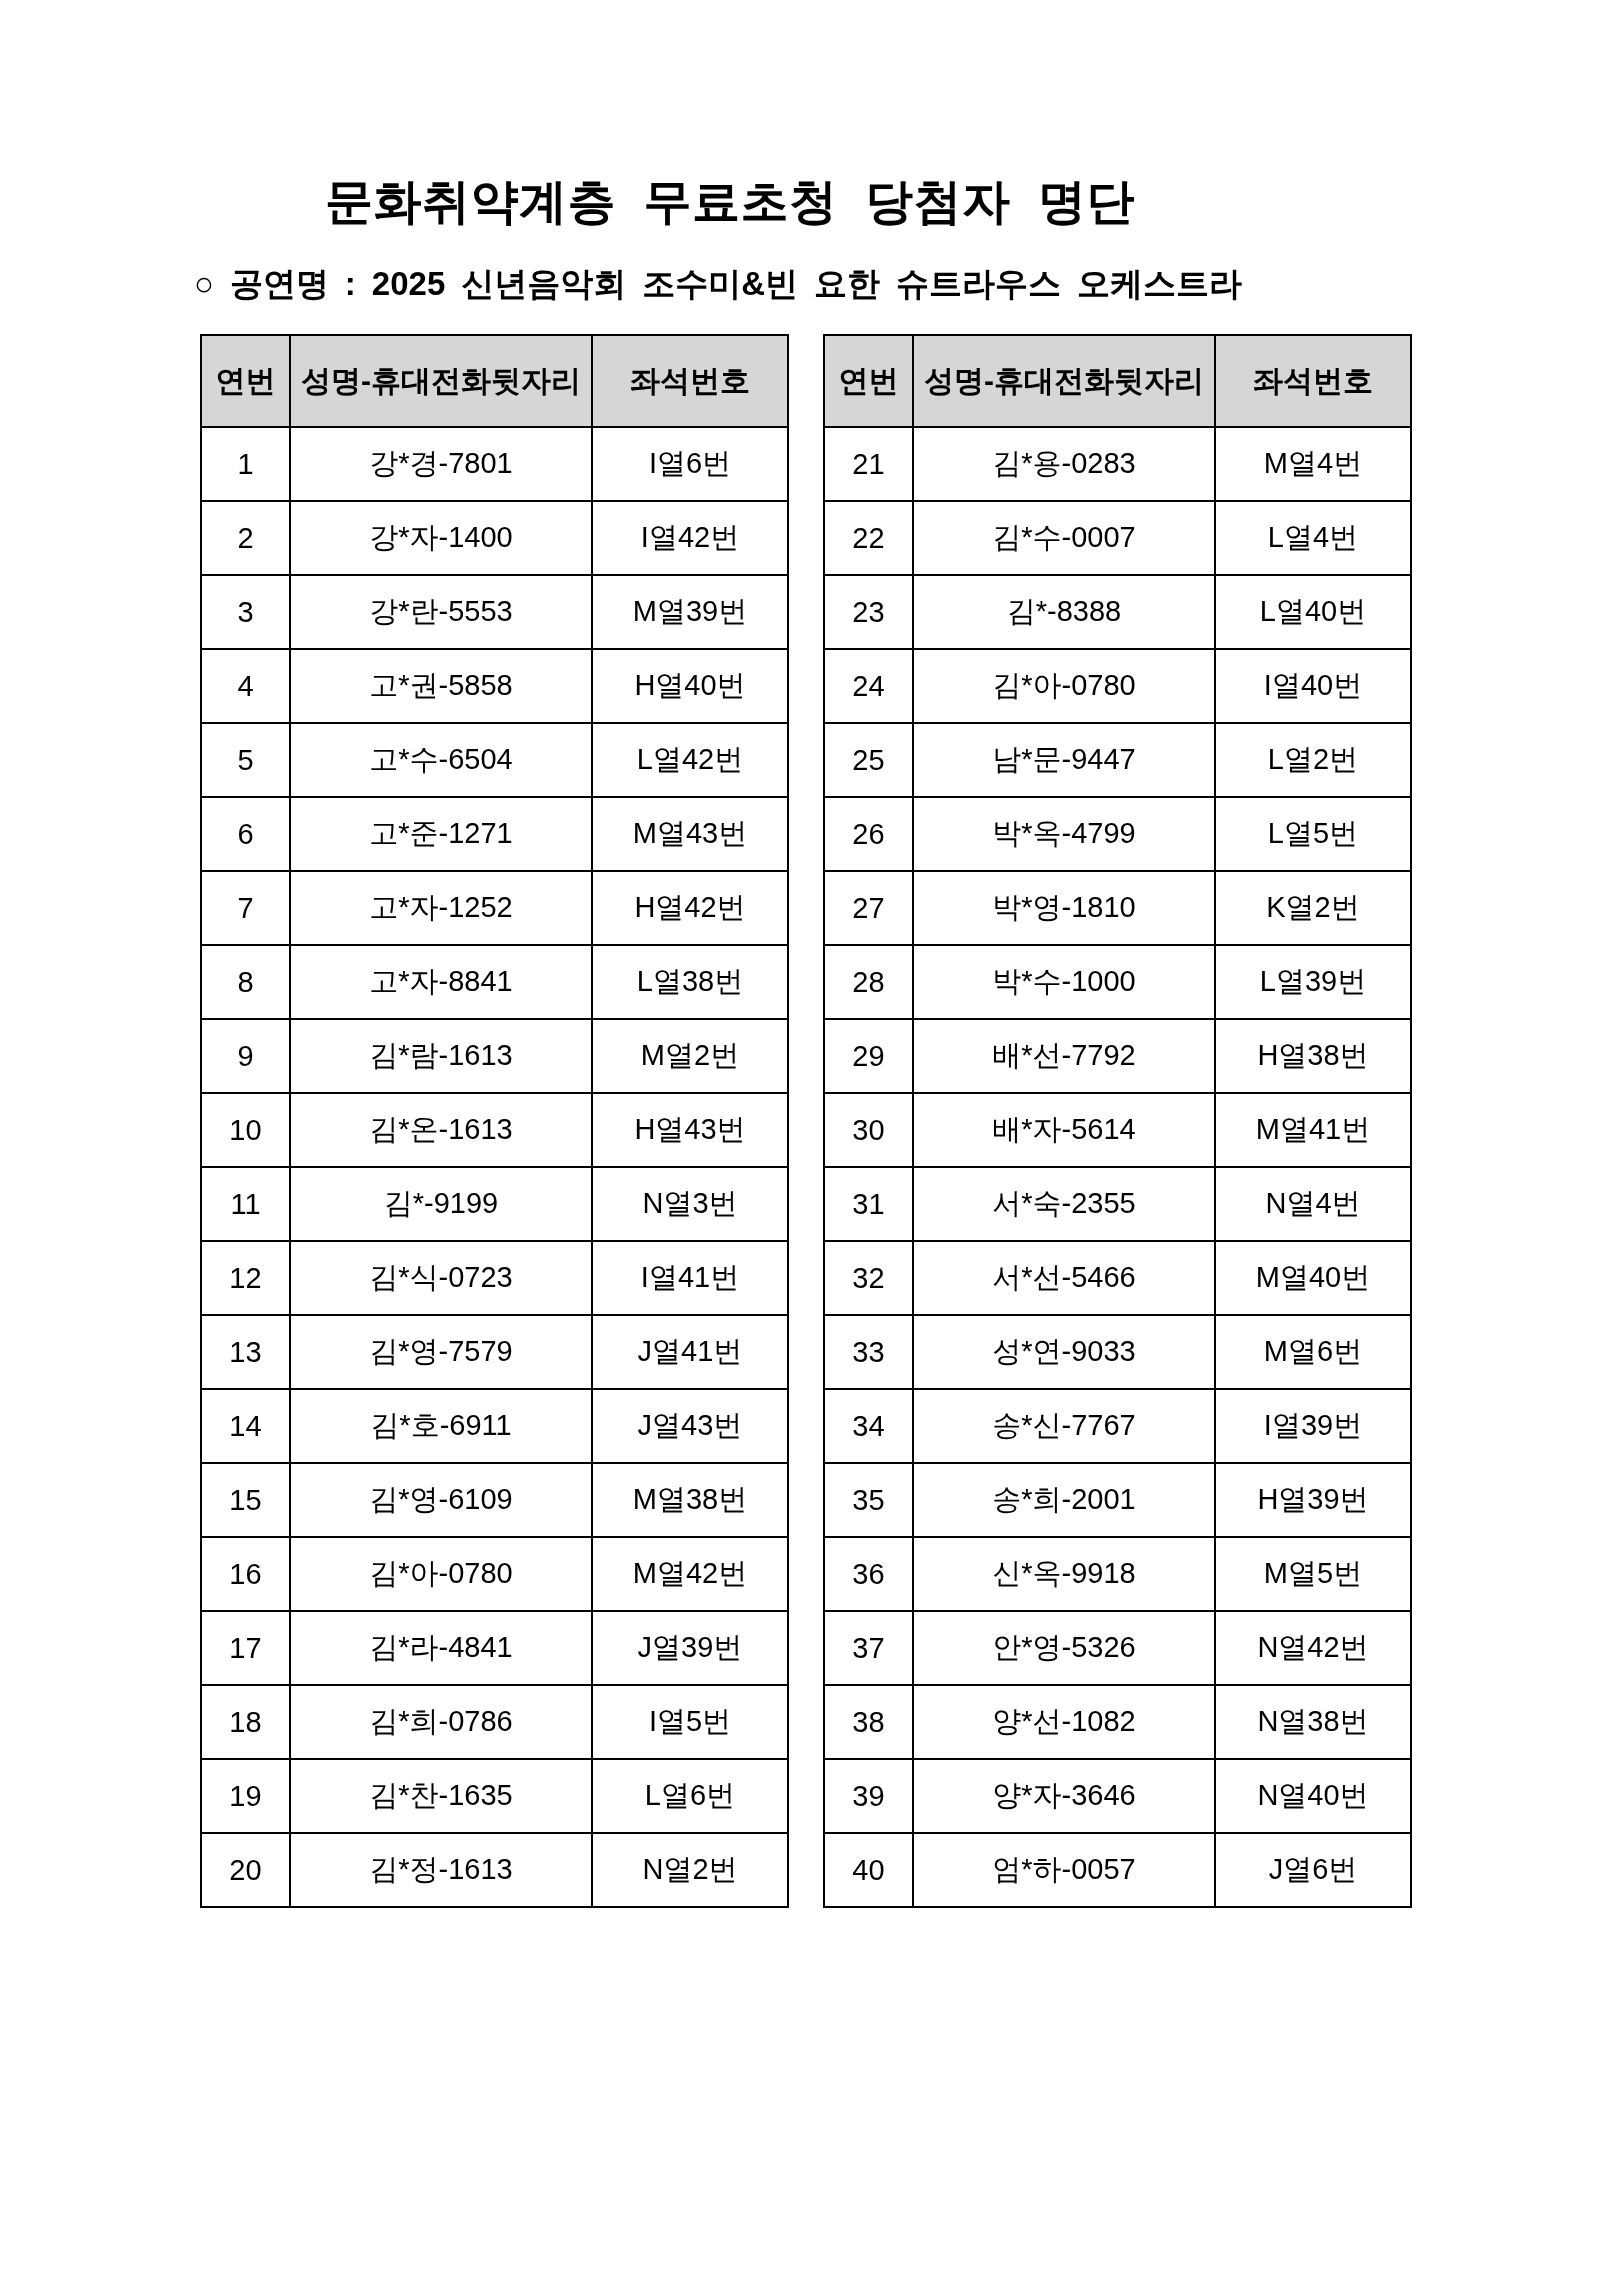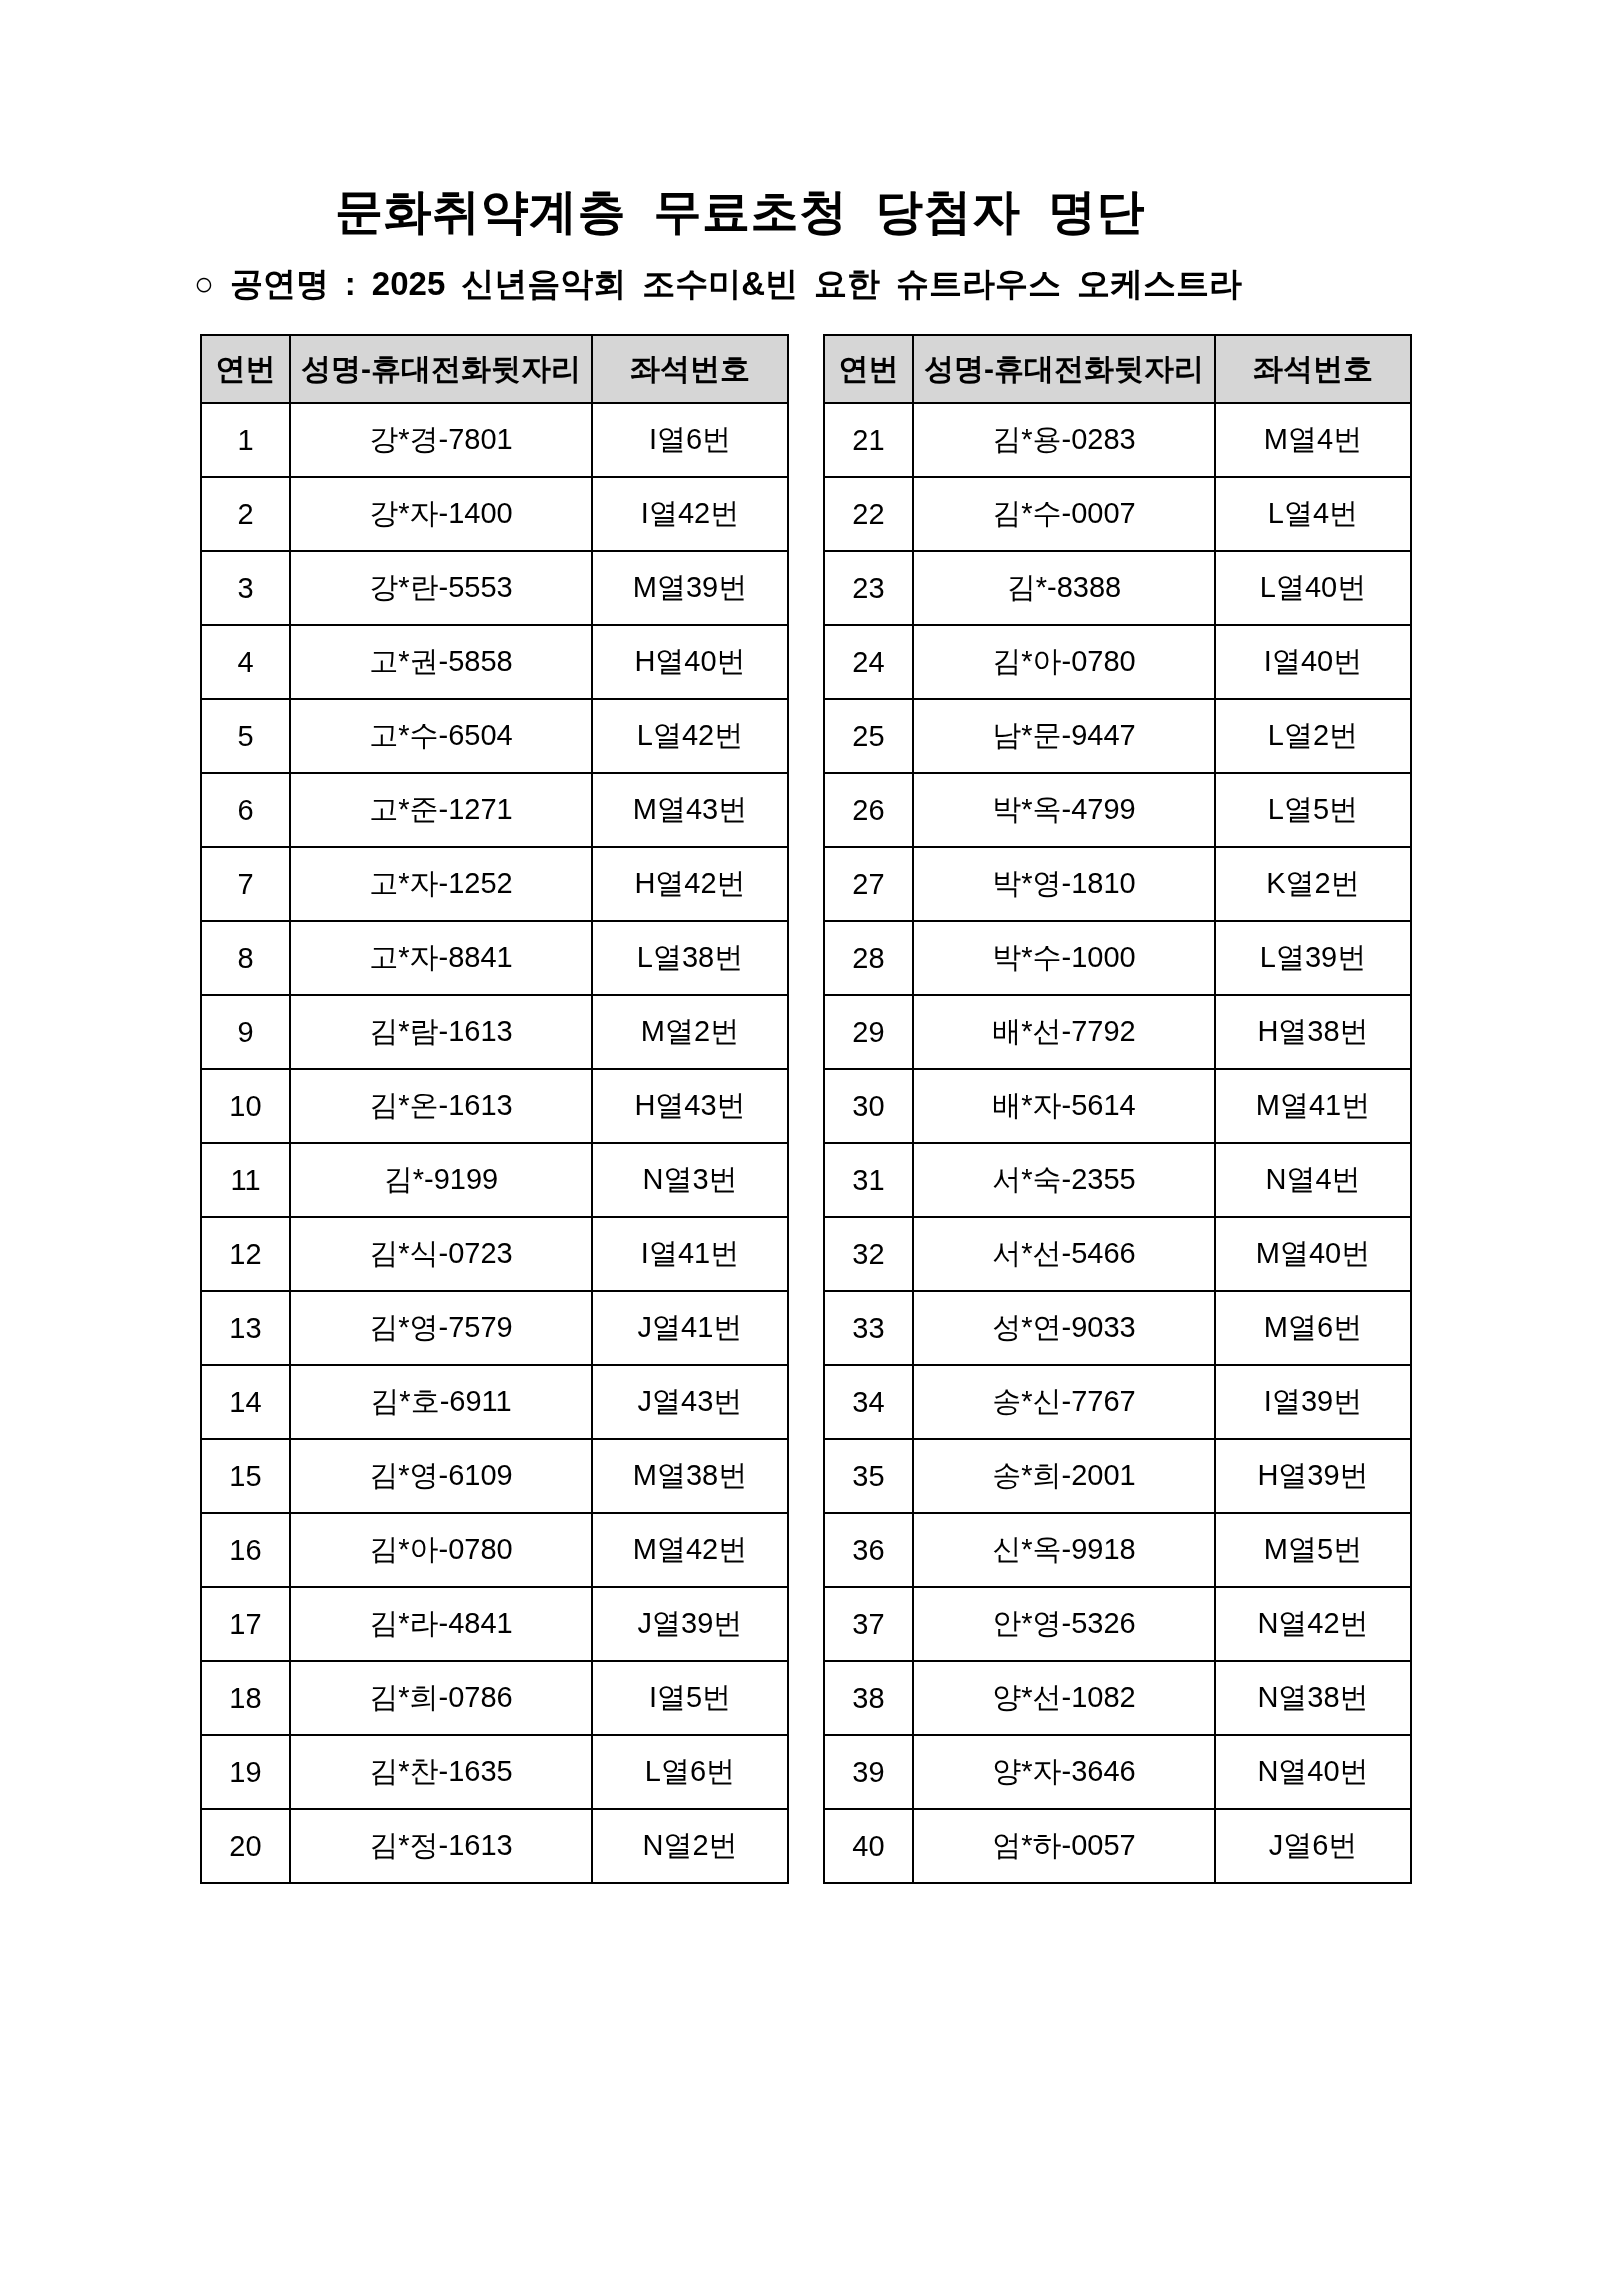--- a/index.html
+++ b/index.html
@@ -13,21 +13,21 @@
   body{
     width:1616px;height:2284px;
     background:var(--page-bg);
     color:var(--text-color);
     font-family:"Liberation Sans","DejaVu Sans",sans-serif;
     position:relative;
   }
   .title{
     position:absolute;
     top:170px;left:0;width:1460px;
-    margin:10px;
+    margin:0;
     text-align:center;
     font-size:48px;
     font-weight:700;
     word-spacing:13.7px;
     letter-spacing:0.5px;
     white-space:nowrap;
   }
   .subtitle{
     position:absolute;
     top:262px;left:194px;
@@ -57,21 +57,21 @@
   table.wtable th,
   table.wtable td{
     border:2px solid var(--border-color);
     text-align:center;
     vertical-align:middle;
     padding:0;
     overflow:hidden;
     white-space:nowrap;
   }
   table.wtable th{
-    height:68px;
+    height:92px;
     background:var(--header-bg);
     font-size:30px;
     font-weight:700;
   }
   table.wtable td{
     height:74px;
     font-size:29px;
     font-weight:400;
   }
 </style>

